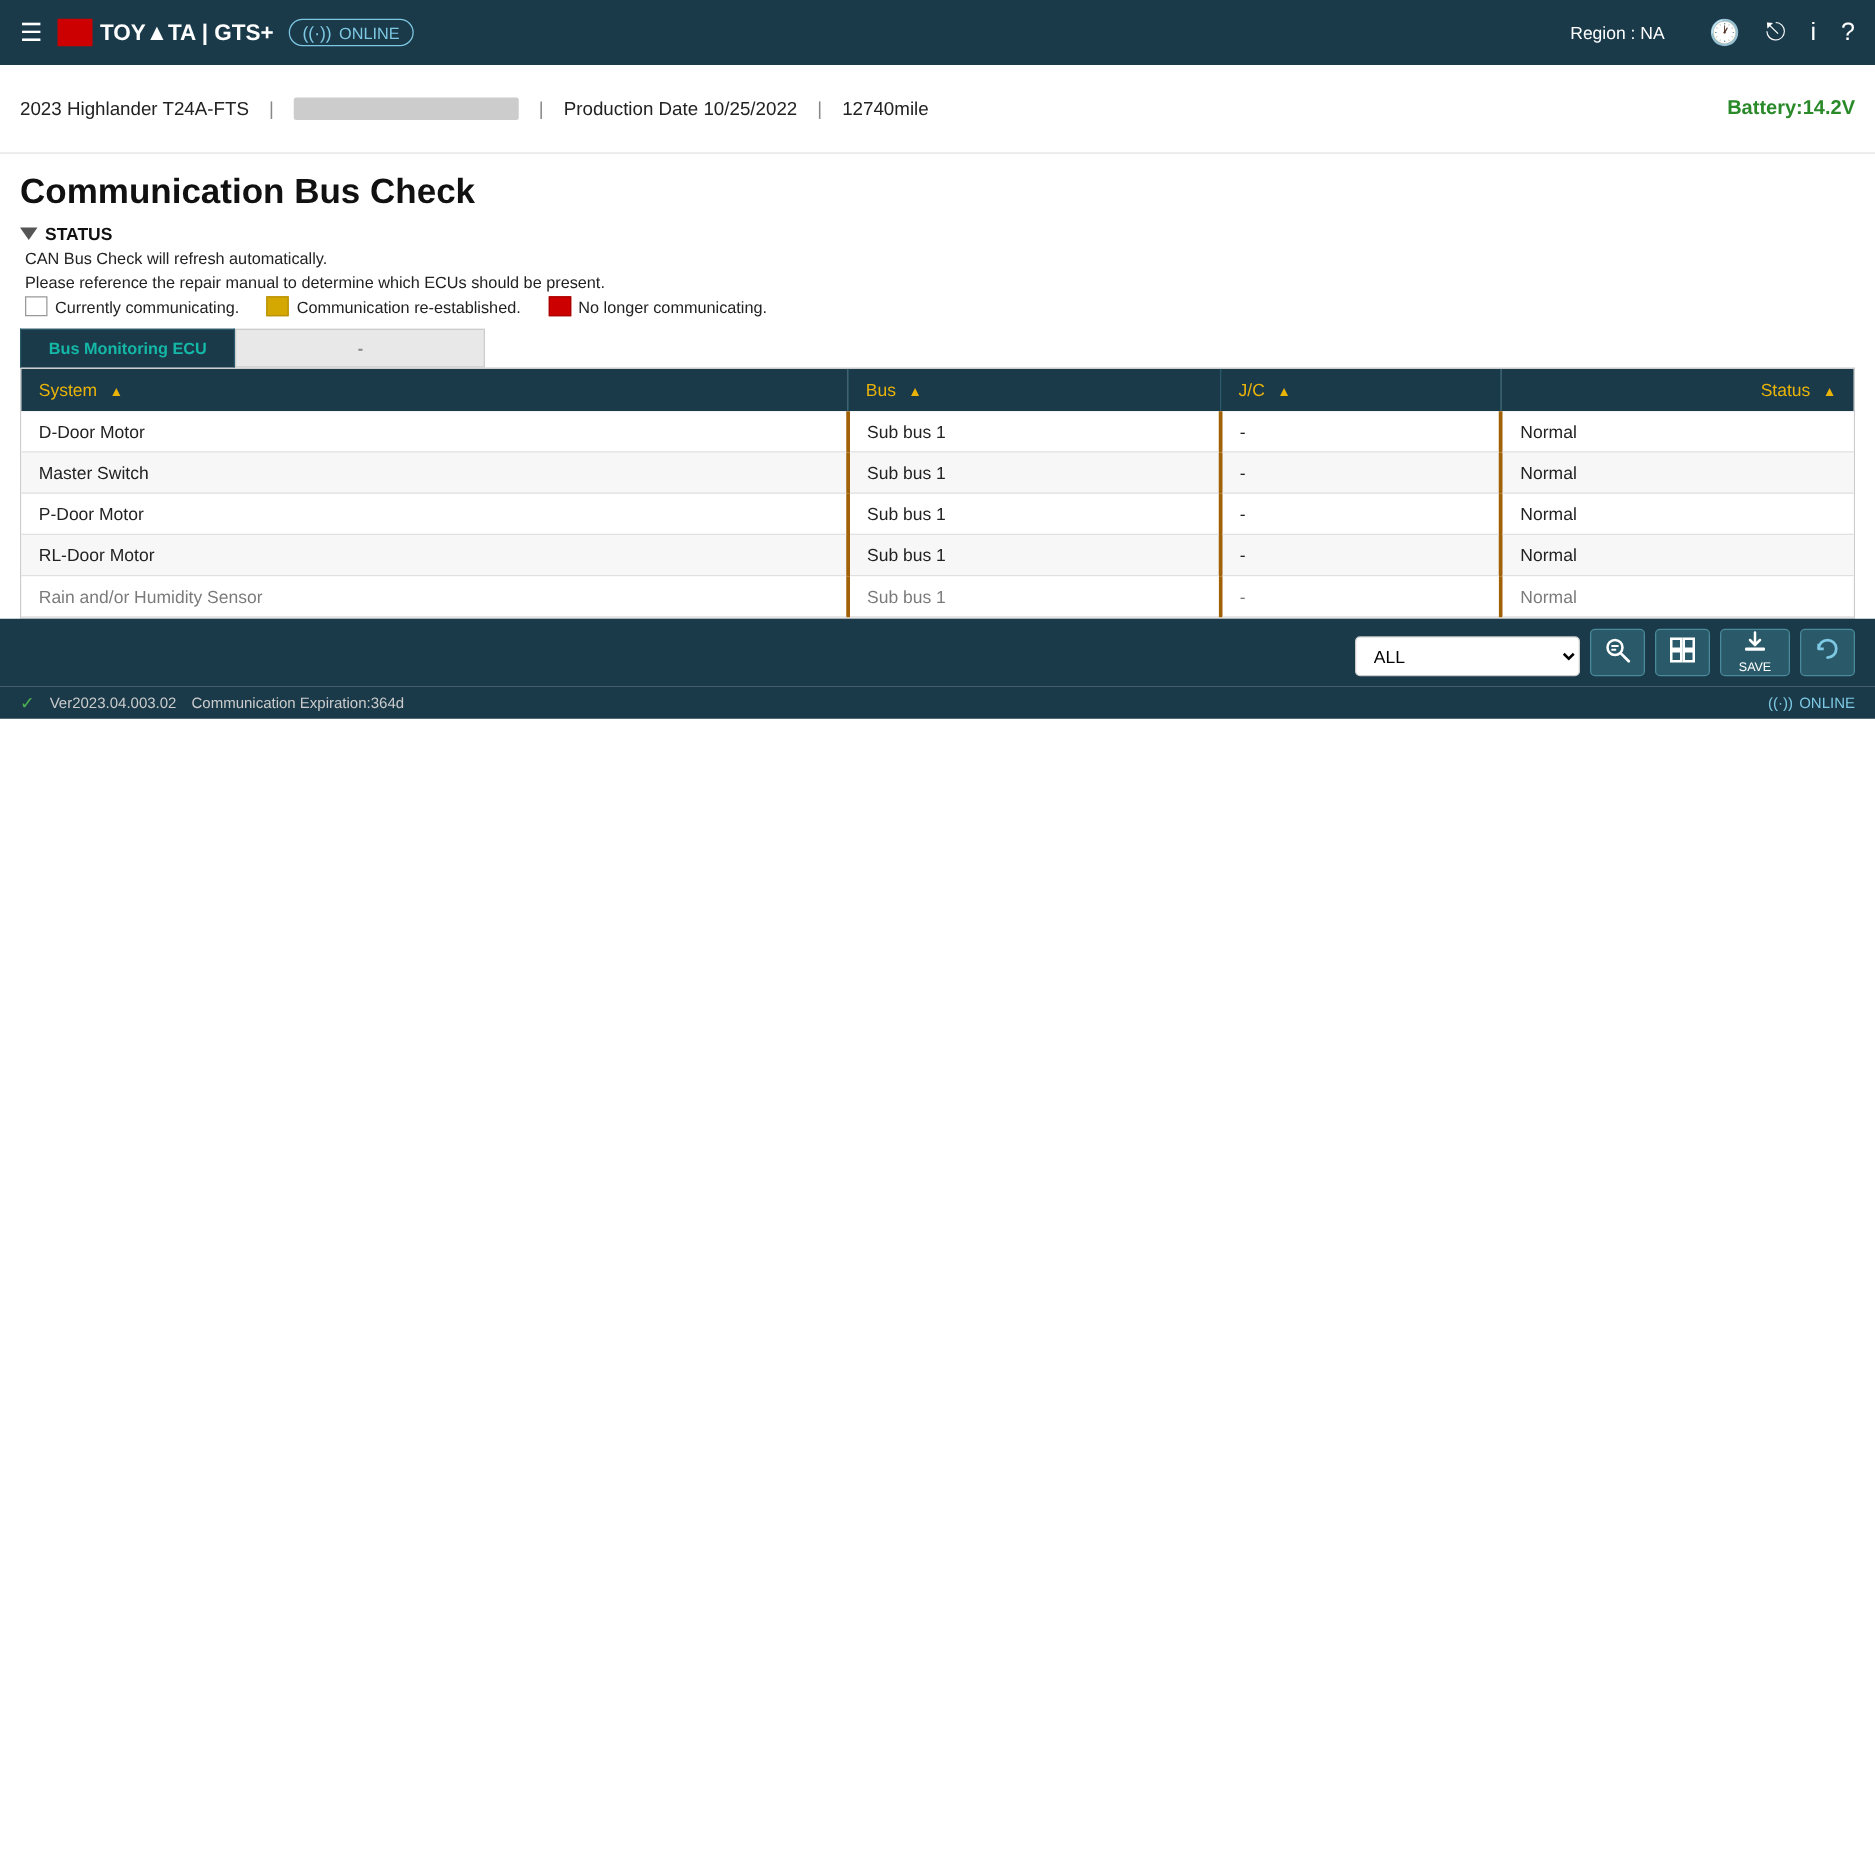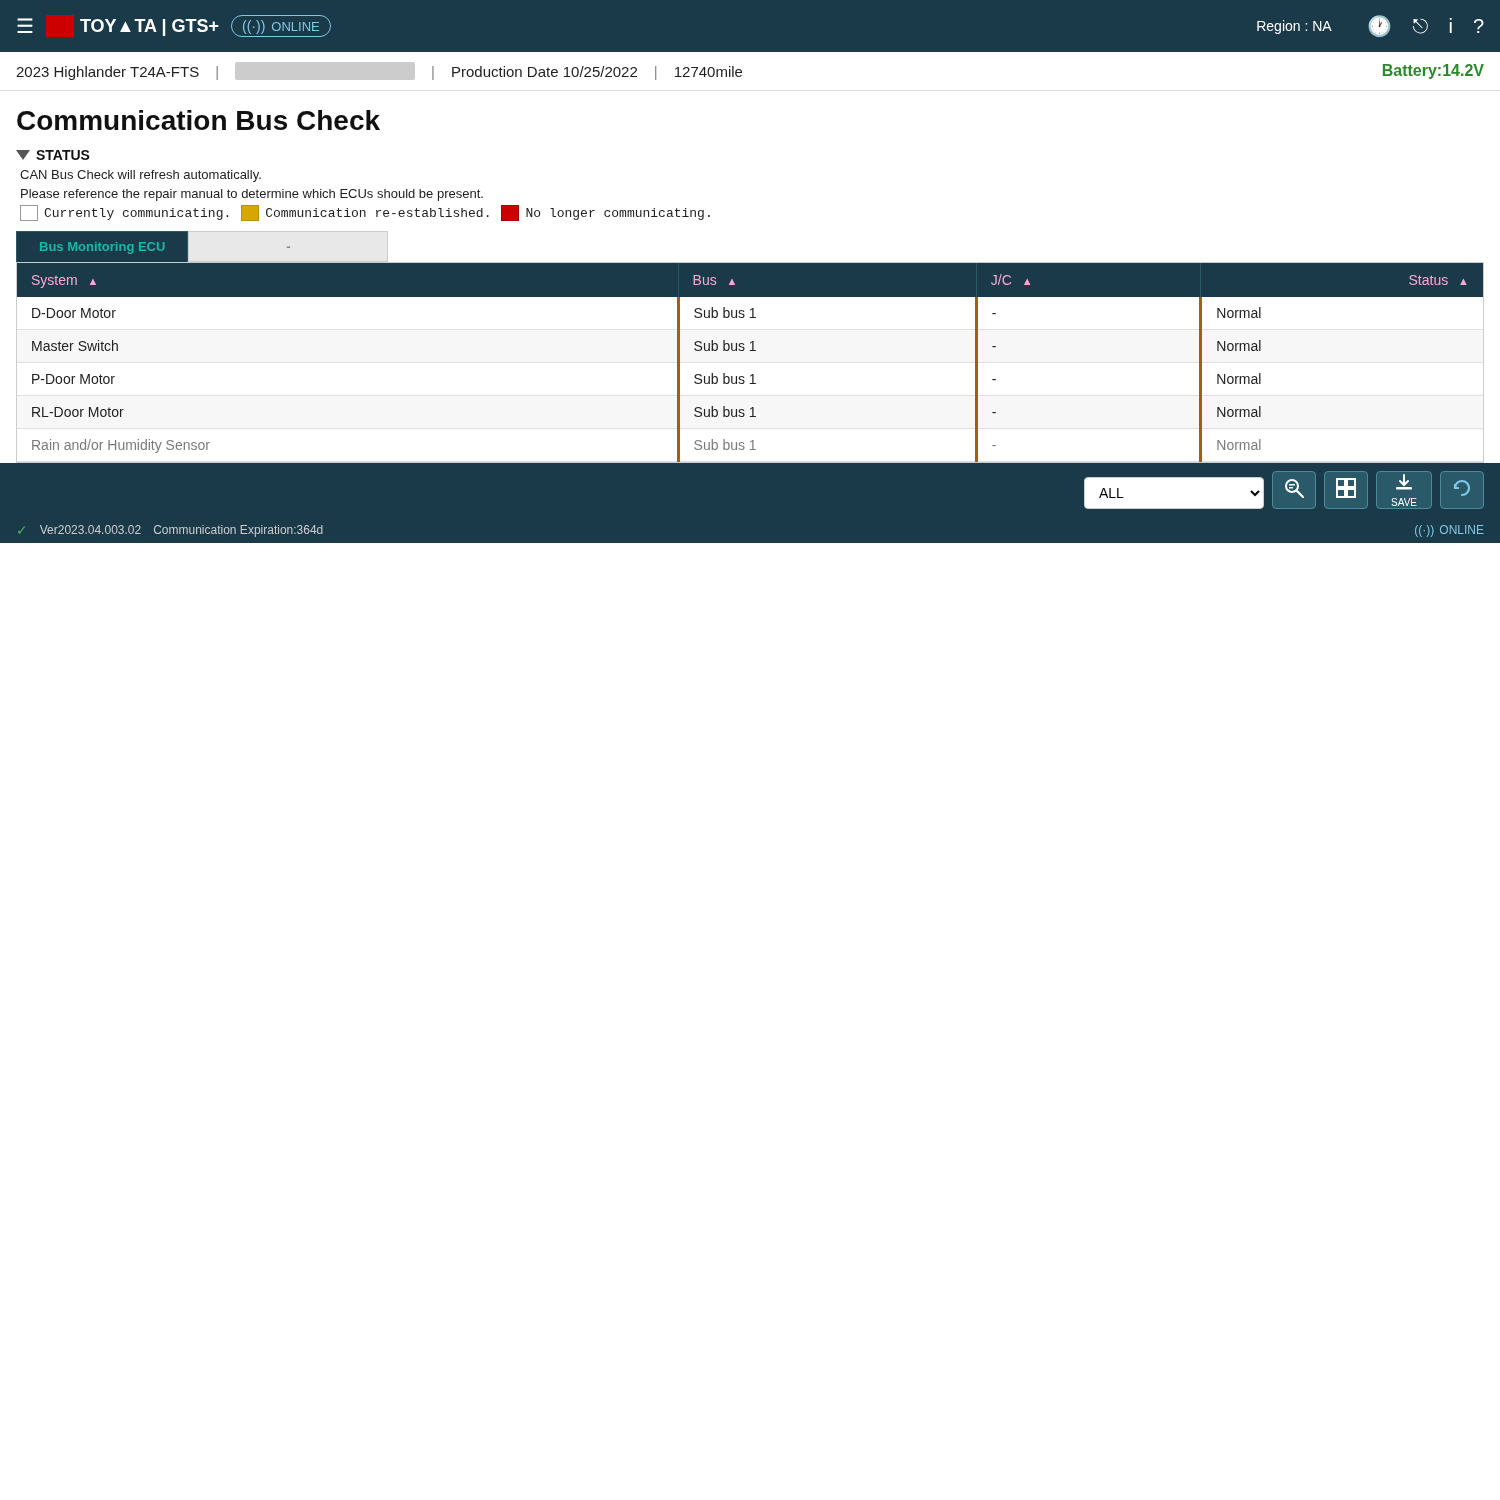--- a/index.html
+++ b/index.html
@@ -63,21 +63,21 @@
       color: #fff;
     }
     .navbar-icons span {
       cursor: pointer;
     }
 
     
     .vehicle-bar {
       background: #fff;
       border-bottom: 1px solid #ddd;
-      padding: 10px 16px;
+      padding: 26px 16px;
       display: flex;
       align-items: center;
       gap: 12px;
       font-size: 15px;
       color: #222;
     }
     .vehicle-bar .vin-blur {
       background: #ccc;
       width: 180px;
       height: 18px;
@@ -129,24 +129,23 @@
     .status-desc {
       font-size: 13px;
       color: #222;
       margin-bottom: 4px;
       padding-left: 4px;
     }
 
     .legend {
       display: flex;
       align-items: center;
-      gap: 10px;
+      gap: 22px;
       padding-left: 4px;
       margin-bottom: 10px;
-      font-family: Liberation Mono, monospace;
     }
     .legend-item {
       display: flex;
       align-items: center;
       gap: 6px;
       font-size: 13px;
       color: #222;
     }
     .legend-box {
       width: 18px;
@@ -188,21 +187,21 @@
       border: 1px solid #ccc;
       overflow: hidden;
     }
     .data-table {
       width: 100%;
       border-collapse: collapse;
       font-size: 14px;
     }
     .data-table thead tr {
       background: #1a3a4a;
-      color: #f9a8d4;
+      color: #eab308;
     }
     .data-table thead th {
       padding: 9px 14px;
       text-align: left;
       font-weight: normal;
       border-right: 1px solid #2a5a6a;
       cursor: pointer;
       user-select: none;
     }
     .data-table thead th:last-child { border-right: none; text-align: right; }

